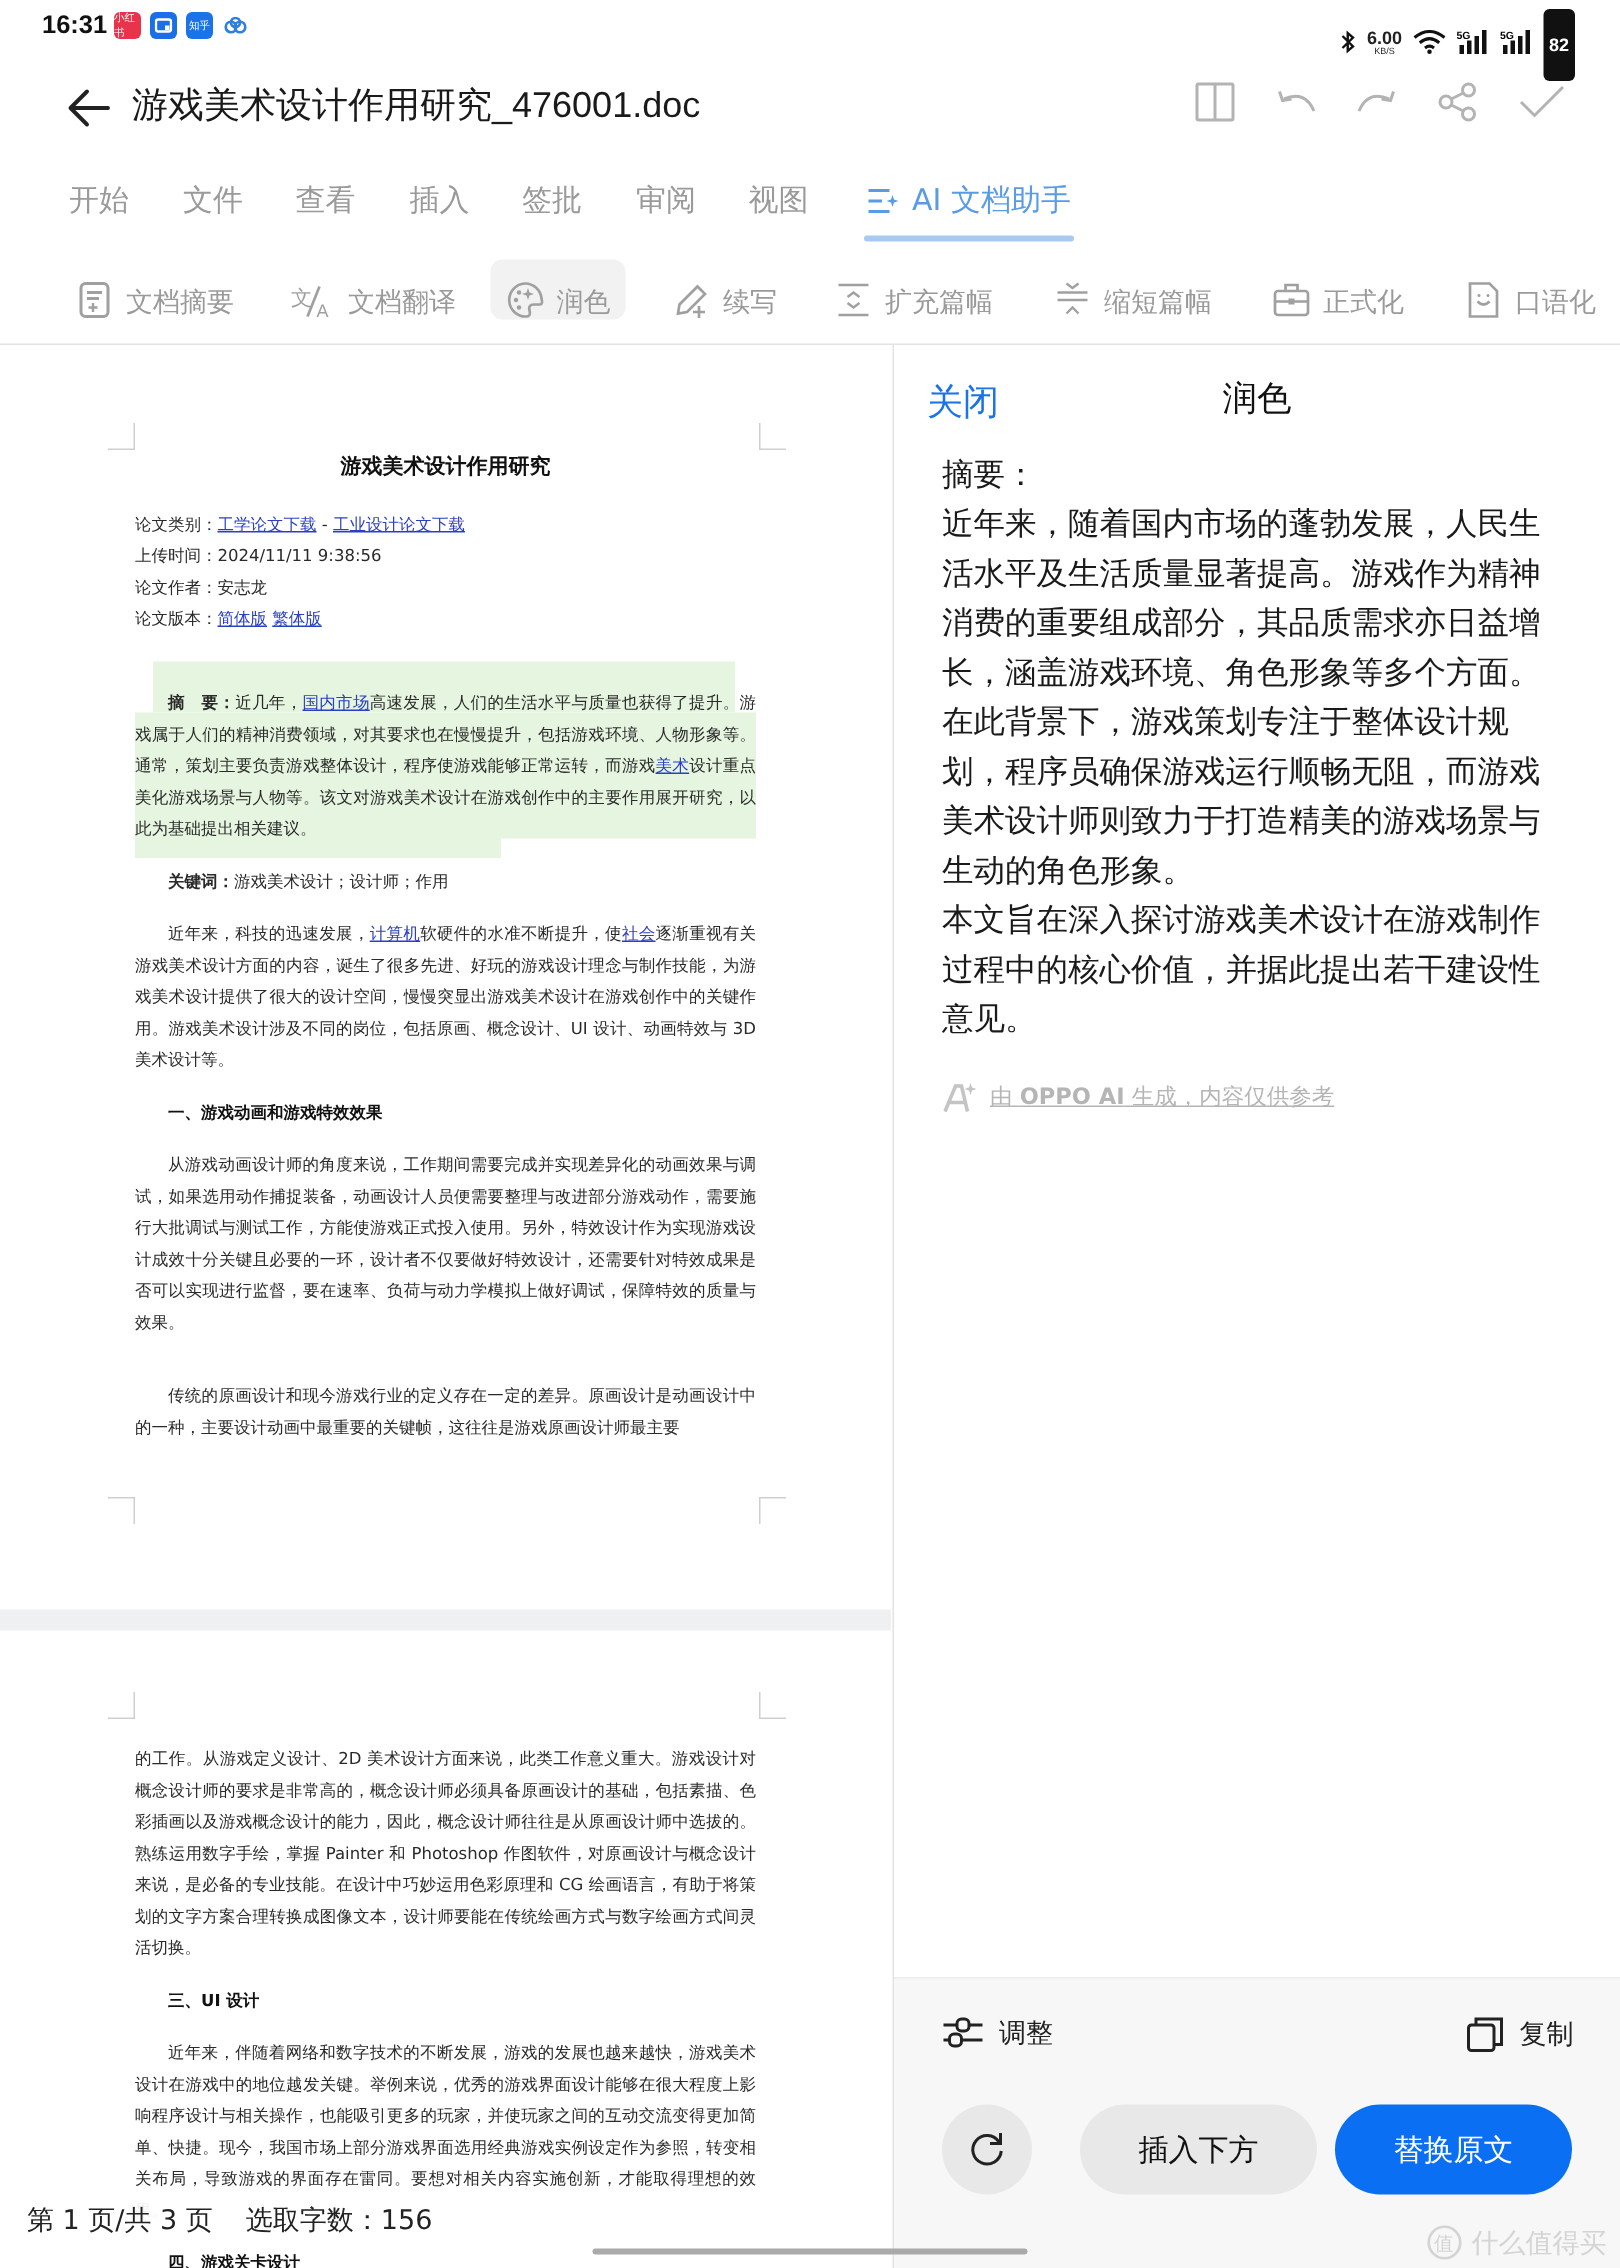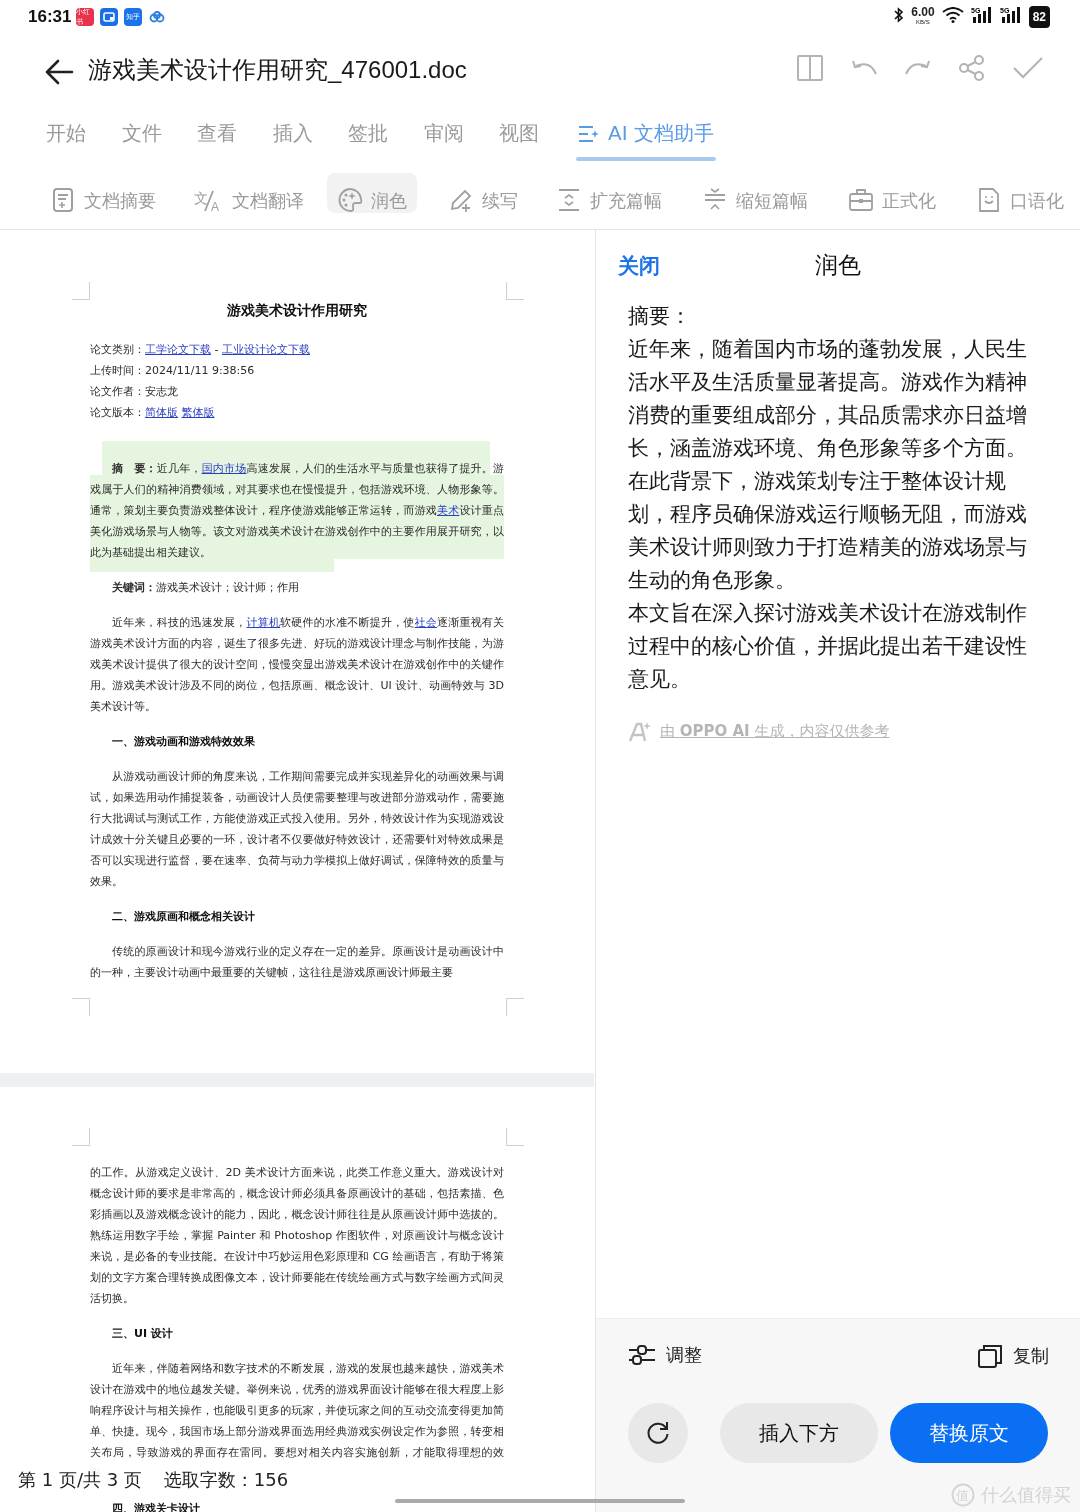--- a/index.html
+++ b/index.html
@@ -7,21 +7,21 @@
   body { font-family: "DejaVu Sans", "Liberation Sans", sans-serif; color: #222; position: relative; }
 
   
   .statusbar { position: absolute; left: 0; top: 0; width: 1080px; height: 36px; }
   .sb-time { position: absolute; left: 28px; top: 7px; font-size: 17px; font-weight: bold; color: #111; font-family: "Liberation Sans", sans-serif; }
   .sb-apps { position: absolute; left: 76px; top: 8px; display: flex; gap: 6px; }
   .sb-app { width: 18px; height: 18px; border-radius: 4px; color: #fff; font-size: 7px; display: flex; align-items: center; justify-content: center; }
   .sb-right { position: absolute; right: 30px; top: 6px; display: flex; align-items: center; gap: 7px; font-family: "Liberation Sans", sans-serif; }
   .sb-speed { font-size: 12px; font-weight: bold; line-height: 10px; text-align: center; }
   .sb-speed small { display: block; font-size: 6px; font-weight: normal; }
-  .sb-battery { background: #111; color: #fff; border-radius: 4px; font-size: 12px; font-weight: bold; padding: 4px 4px; }
+  .sb-battery { background: #111; color: #fff; border-radius: 4px; font-size: 12px; font-weight: bold; padding: 17px 4px; }
 
   
   .titlebar { position: absolute; left: 0; top: 40px; width: 1080px; height: 64px; }
   .back-btn { position: absolute; left: 42px; top: 14px; width: 36px; height: 36px; }
   .doc-title { position: absolute; left: 88px; top: 14px; font-size: 24px; color: #1a1a1a; font-family: "Liberation Sans", sans-serif; }
   .title-actions { position: absolute; right: 40px; top: 14px; display: flex; gap: 26px; }
   .title-actions .tb-ico { width: 28px; height: 28px; }
 
   
   .menutabs { position: absolute; left: 0; top: 112px; width: 972px; height: 48px; }
@@ -49,21 +49,21 @@
   .doc-h1 { position: absolute; left: 90px; top: 72px; width: 414px; text-align: center; font-size: 14px; font-weight: bold; color: #111; }
   .meta-row { height: 21px; }
   .link { color: #2b3fc2; text-decoration: underline; }
   .abstract-hl { position: absolute; background: #e6f5df; }
   .para { text-indent: 2em; text-align: justify; }
   .heading { padding-left: 2em; font-weight: bold; color: #111; }
   .gap-line { height: 14px; }
 
   
   .panel { position: absolute; left: 595px; top: 230px; width: 485px; height: 1282px; background: #fff; border-left: 1px solid #e3e3e3; }
-  .panel-close { position: absolute; left: 22px; top: 22px; font-size: 21px; color: #1a73e8; font-weight: bold; }
+  .panel-close { position: absolute; left: 22px; top: 22px; font-size: 24px; color: #1a73e8; }
   .panel-title { position: absolute; left: 0; right: 0; top: 20px; text-align: center; font-size: 23px; color: #111; padding-right: 0; }
   .panel-body { position: absolute; left: 32px; top: 70px; width: 410px; font-size: 21px; line-height: 33px; color: #1a1a1a; }
   .ai-note { position: absolute; left: 32px; top: 490px; display: flex; align-items: center; gap: 8px; font-size: 15px; color: #b5b5b5; text-decoration: underline; }
   .ai-note b { font-weight: bold; }
 
   .panel-footer { position: absolute; left: 0; top: 1088px; width: 485px; height: 194px; background: #f7f7f7; border-top: 1px solid #ececec; }
   .f-adjust { position: absolute; left: 32px; top: 24px; display: flex; align-items: center; gap: 10px; font-size: 18px; color: #222; }
   .f-copy { position: absolute; right: 32px; top: 24px; display: flex; align-items: center; gap: 10px; font-size: 18px; color: #222; }
   .f-refresh { position: absolute; left: 32px; top: 84px; width: 60px; height: 60px; border-radius: 30px; background: #e8e8e8; display: flex; align-items: center; justify-content: center; }
   .f-insert { position: absolute; left: 124px; top: 84px; width: 158px; height: 60px; border-radius: 30px; background: #e8e8e8; font-size: 20px; color: #111; display: flex; align-items: center; justify-content: center; }
@@ -292,21 +292,20 @@
     <div class="para"><b>摘　要：</b><span>近几年，</span><span class="link">国内市场</span><span>高速发展，人们的生活水平与质量也获得了提升。游戏属于人们的精神消费领域，对其要求也在慢慢提升，包括游戏环境、人物形象等。通常，策划主要负责游戏整体设计，程序使游戏能够正常运转，而游戏</span><span class="link">美术</span><span>设计重点美化游戏场景与人物等。该文对游戏美术设计在游戏创作中的主要作用展开研究，以此为基础提出相关建议。</span></div>
     <div class="gap-line"></div>
     <div class="para"><b>关键词：</b><span>游戏美术设计；设计师；作用</span></div>
     <div class="gap-line"></div>
     <div class="para"><span>近年来，科技的迅速发展，</span><span class="link">计算机</span><span>软硬件的水准不断提升，使</span><span class="link">社会</span><span>逐渐重视有关游戏美术设计方面的内容，诞生了很多先进、好玩的游戏设计理念与制作技能，为游戏美术设计提供了很大的设计空间，慢慢突显出游戏美术设计在游戏创作中的关键作用。游戏美术设计涉及不同的岗位，包括原画、概念设计、UI 设计、动画特效与 3D 美术设计等。</span></div>
     <div class="gap-line"></div>
     <div class="heading">一、游戏动画和游戏特效效果</div>
     <div class="gap-line"></div>
     <div class="para">从游戏动画设计师的角度来说，工作期间需要完成并实现差异化的动画效果与调试，如果选用动作捕捉装备，动画设计人员便需要整理与改进部分游戏动作，需要施行大批调试与测试工作，方能使游戏正式投入使用。另外，特效设计作为实现游戏设计成效十分关键且必要的一环，设计者不仅要做好特效设计，还需要针对特效成果是否可以实现进行监督，要在速率、负荷与动力学模拟上做好调试，保障特效的质量与效果。</div>
     <div class="gap-line"></div>
-    <div class="heading">二、游戏原画和概念相关设计</div>
     <div class="gap-line"></div>
     <div class="para">传统的原画设计和现今游戏行业的定义存在一定的差异。原画设计是动画设计中的一种，主要设计动画中最重要的关键帧，这往往是游戏原画设计师最主要</div>
   </div>
 
   <div class="page-gap"></div>
 
   <div class="corner c-tl" style="left:72px; top:898px"></div>
   <div class="corner c-tr" style="left:506px; top:898px"></div>
 
   <div class="doc" style="top:932px">

